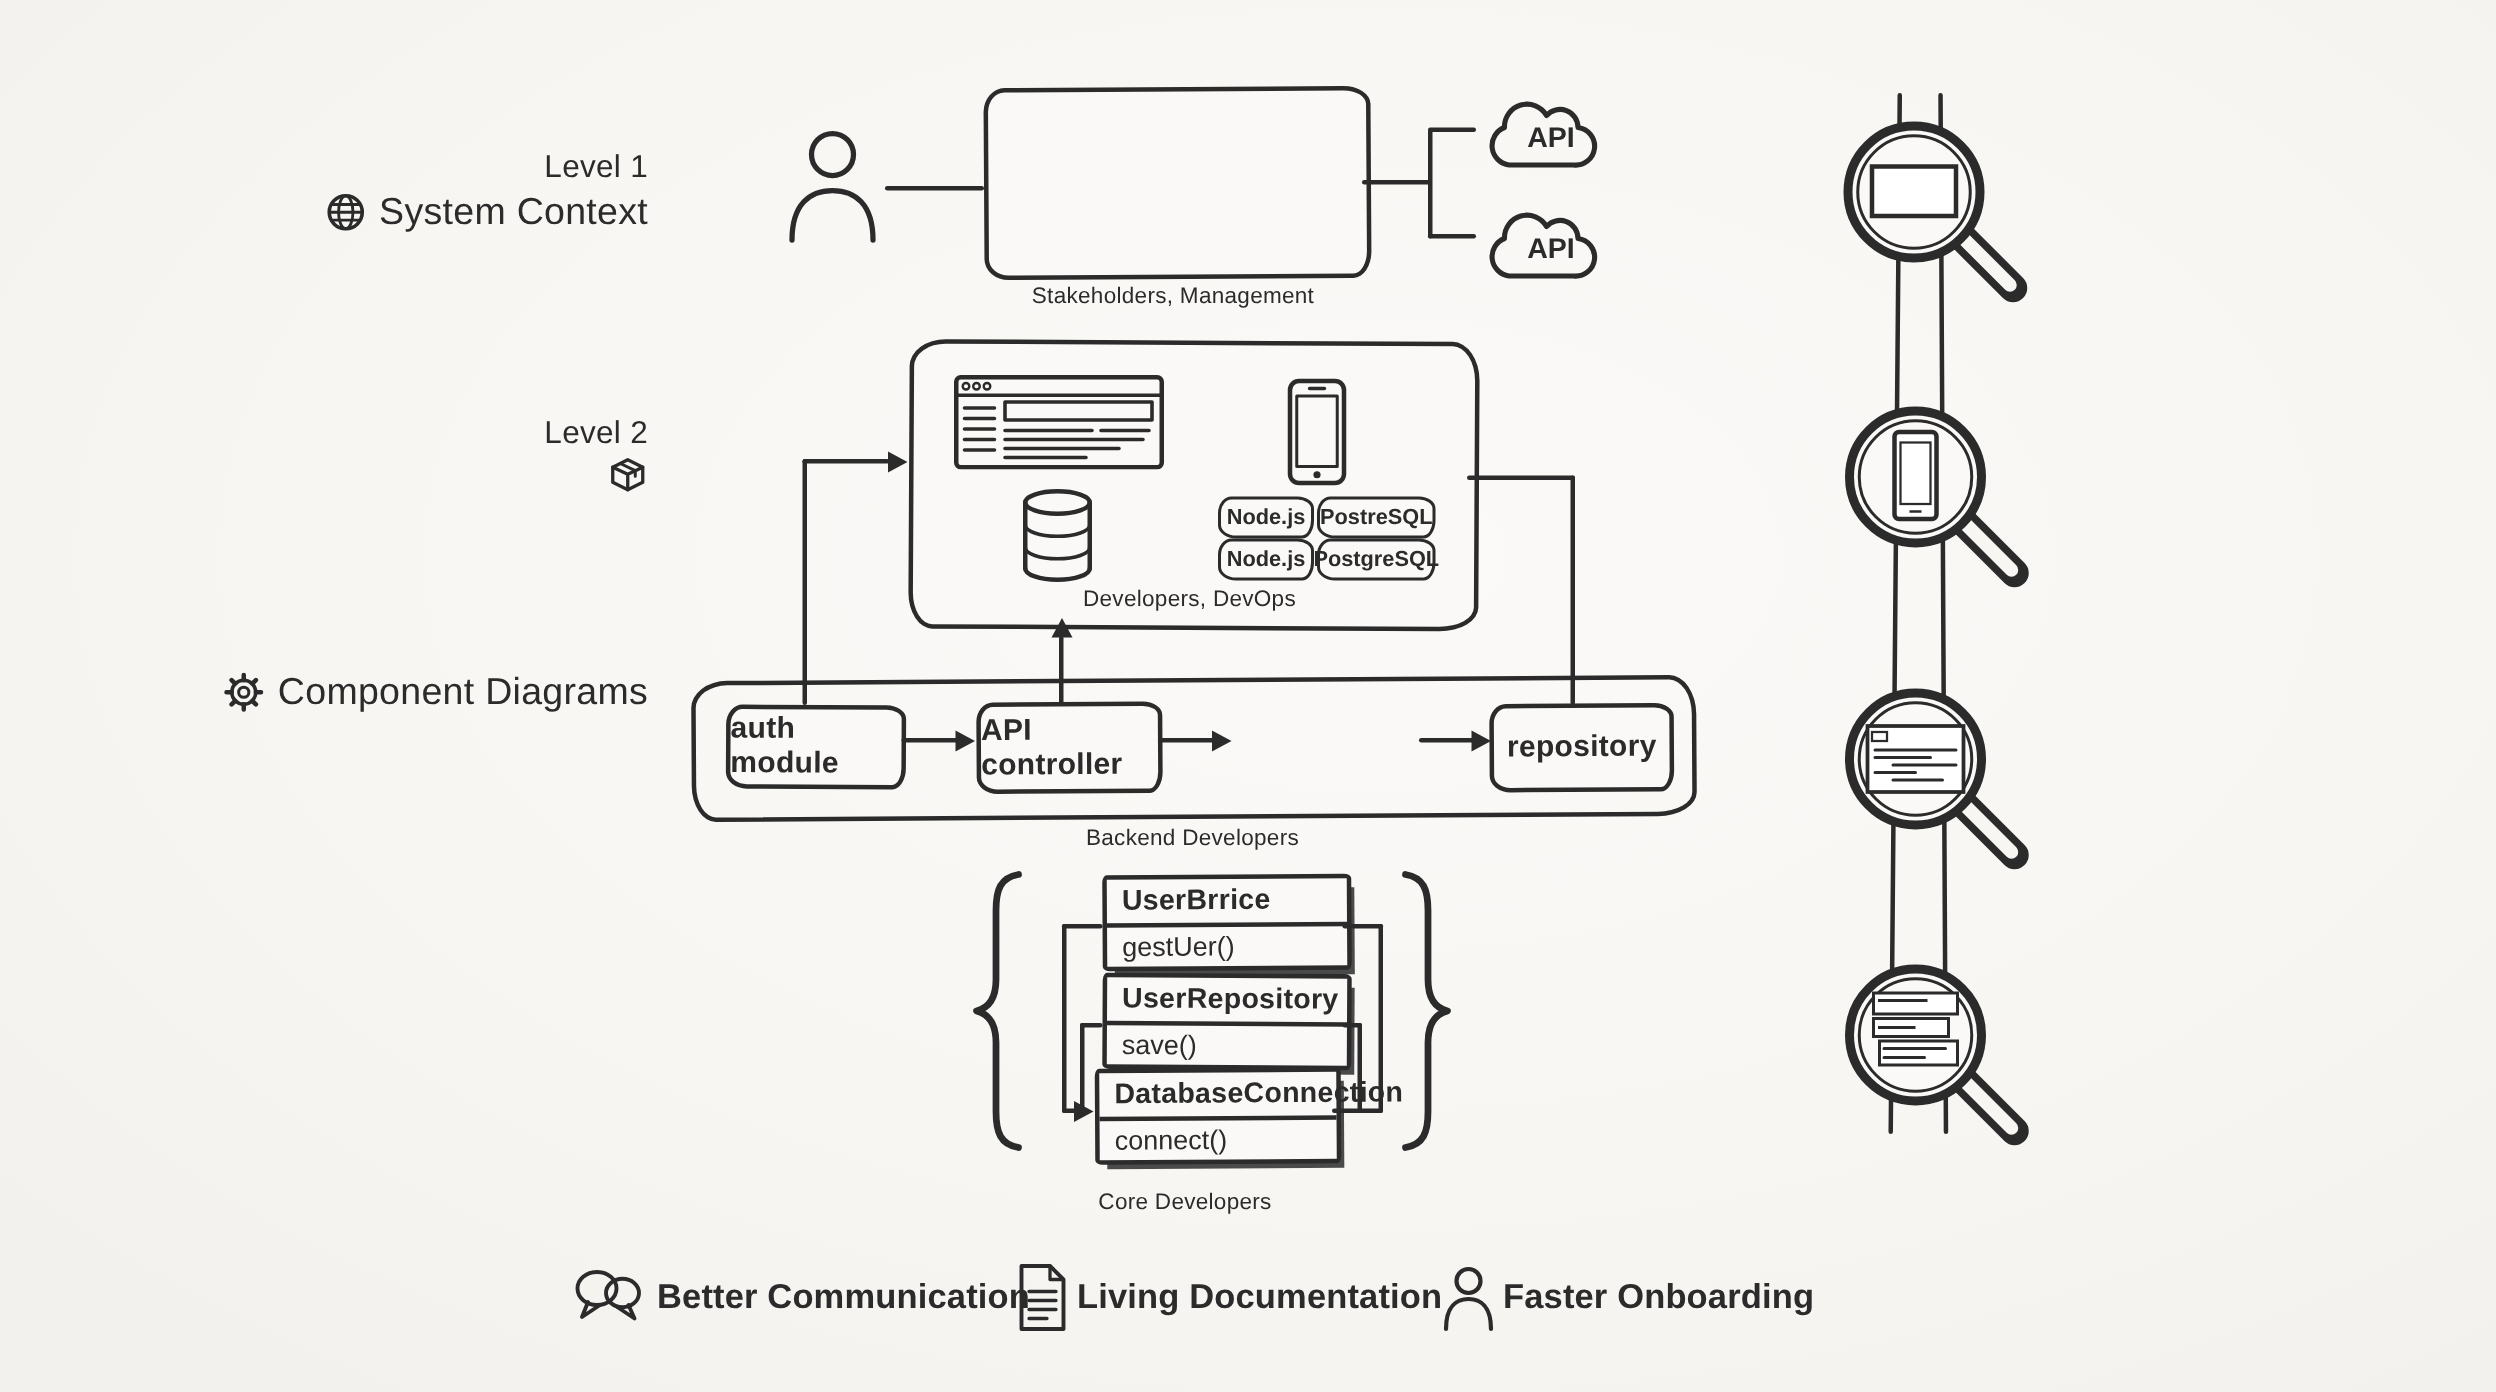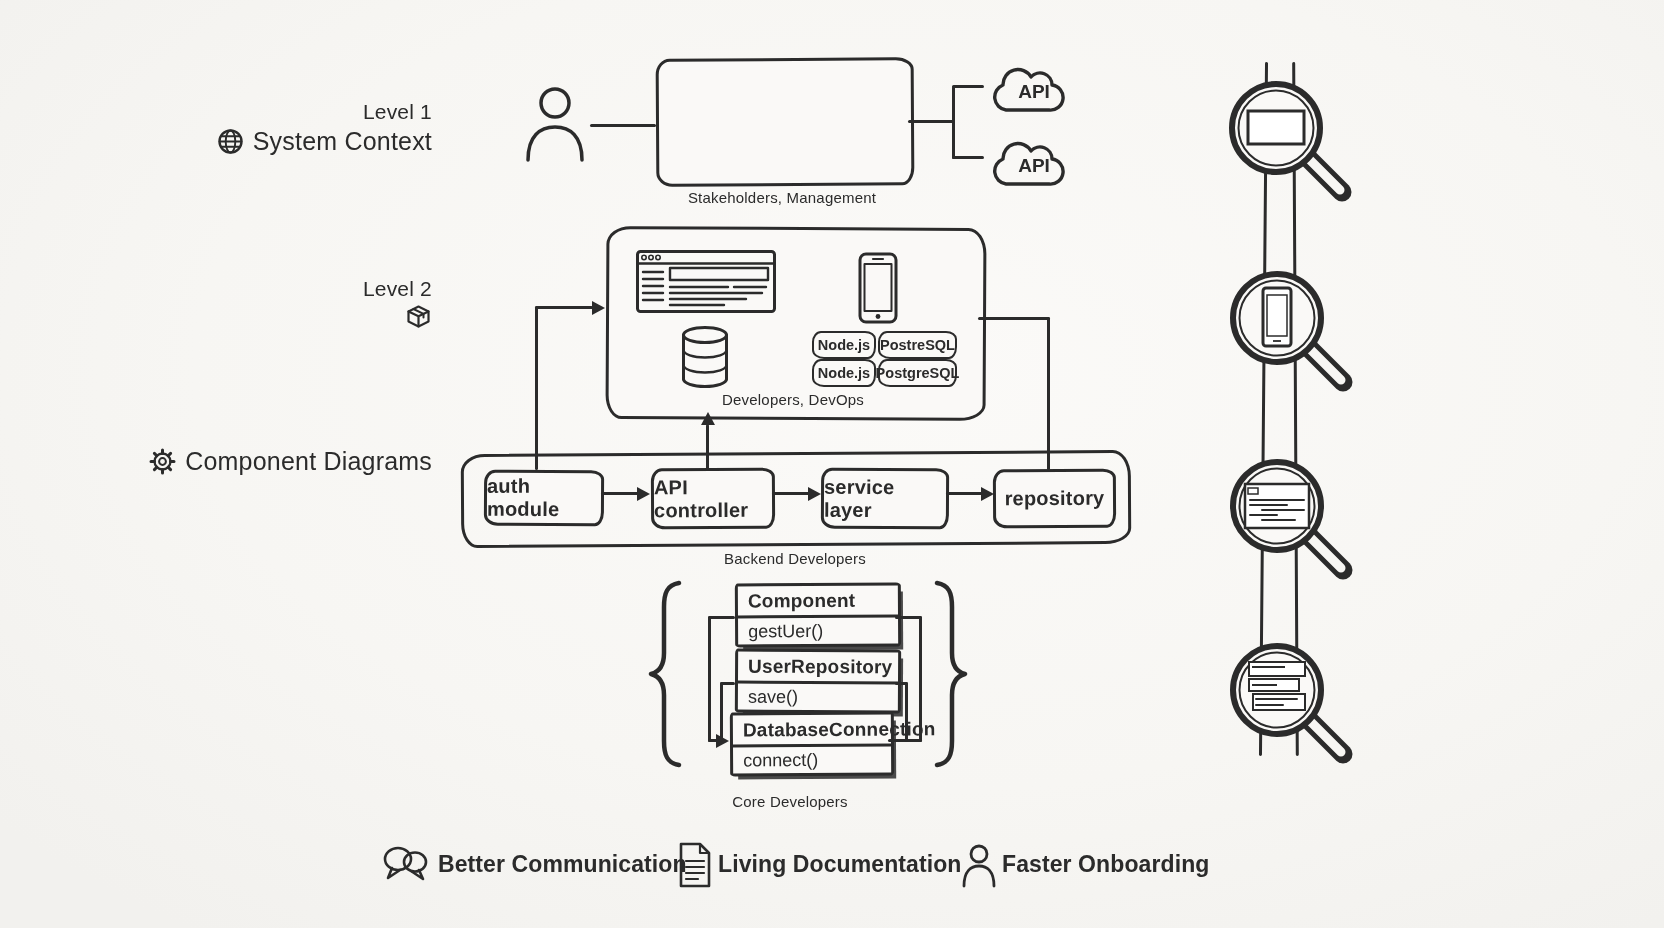--- a/index.html
+++ b/index.html
@@ -166,41 +166,40 @@
   <div class="vl" style="left:706px;top:424px;width:3px;height:46px"></div>
   <div class="ar ar-u" style="left:700.5px;top:412px"></div>
 
   <div class="hl" style="left:978px;top:317px;width:72px;height:3px"></div>
   <div class="vl" style="left:1047px;top:317px;width:3px;height:153px"></div>
 
   <div class="sk wob-b rot-l" style="left:461px;top:452px;width:664px;height:88px;background:transparent"></div>
 
   <div class="sk wob-c comp-box rot-r" style="left:484px;top:470px;width:114px;height:50px">auth module</div>
   <div class="sk wob-c comp-box rot-l" style="left:651px;top:468px;width:118px;height:55px">API controller</div>
-  <div class="sk wob-c comp-box rot-r" style="left:821px;top:468px;width:122px;height:55px">service layer</div>
   <div class="sk wob-c comp-box rot-l" style="left:993px;top:469px;width:117px;height:53px">repository</div>
 
   <div class="hl" style="left:601px;top:492px;width:38px;height:3px"></div>
   <div class="ar ar-r" style="left:637px;top:486.5px"></div>
   <div class="hl" style="left:772px;top:492px;width:38px;height:3px"></div>
   <div class="ar ar-r" style="left:808px;top:486.5px"></div>
   <div class="hl" style="left:946px;top:492px;width:37px;height:3px"></div>
   <div class="ar ar-r" style="left:981px;top:486.5px"></div>
 
   <div class="caption" style="left:610px;top:550px;width:370px">Backend Developers</div>
 
   <svg class="abs" style="left:646px;top:574px" width="40" height="200" viewBox="0 0 40 190">
     <path class="stroke" stroke-width="4.5" d="M33 4 C21 6 18 14 18 28 L18 74 C18 87 13 93 5 95 C13 97 18 103 18 116 L18 162 C18 176 21 184 33 186"></path>
   </svg>
   <svg class="abs" style="left:930px;top:574px" width="40" height="200" viewBox="0 0 40 190">
     <path class="stroke" stroke-width="4.5" d="M7 4 C19 6 22 14 22 28 L22 74 C22 87 27 93 35 95 C27 97 22 103 22 116 L22 162 C22 176 19 184 7 186"></path>
   </svg>
 
   <div class="cls-box rot-l" style="left:735px;top:583px;width:160px">
-    <div class="cls-title">Component</div>
+    <div class="cls-title">UserBrrice</div>
     <div class="cls-method">gestUer()</div>
   </div>
   <div class="cls-box rot-r" style="left:735px;top:649px;width:160px">
     <div class="cls-title">UserRepository</div>
     <div class="cls-method">save()</div>
   </div>
   <div class="cls-box rot-l" style="left:730px;top:712px;width:158px">
     <div class="cls-title">DatabaseConnection</div>
     <div class="cls-method">connect()</div>
   </div>

